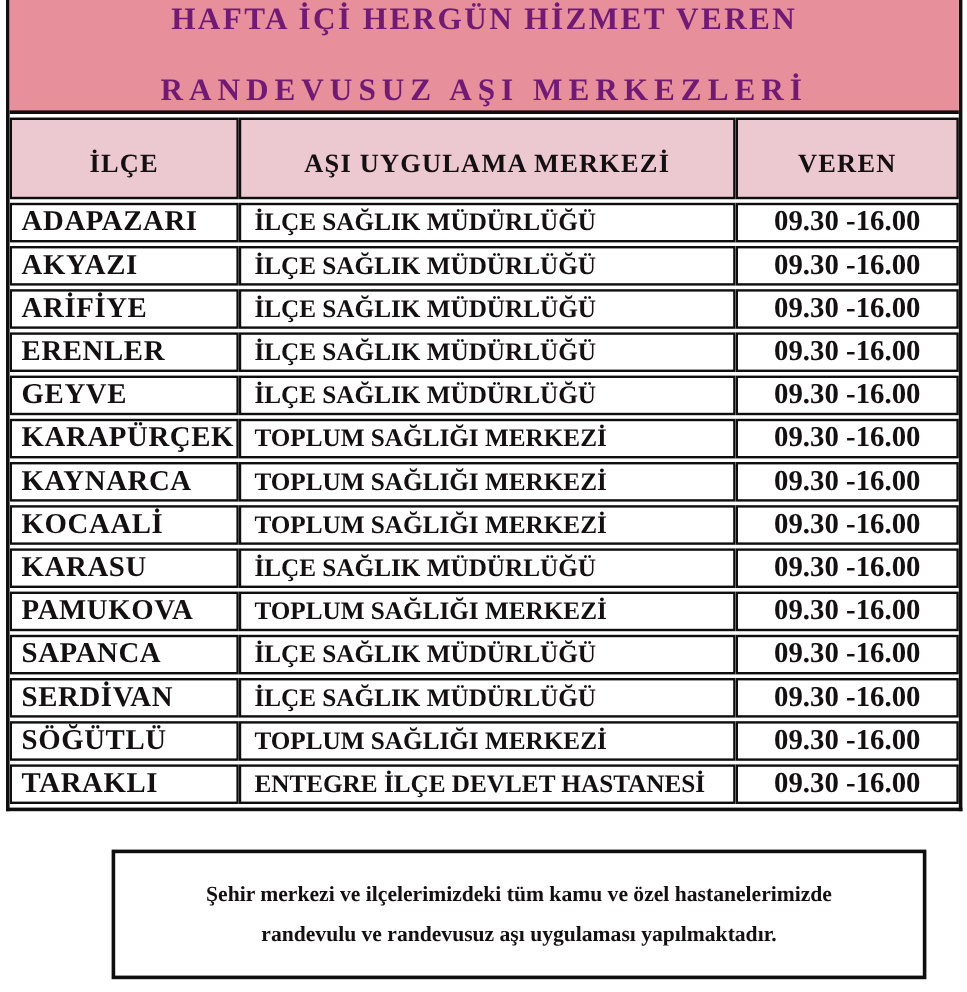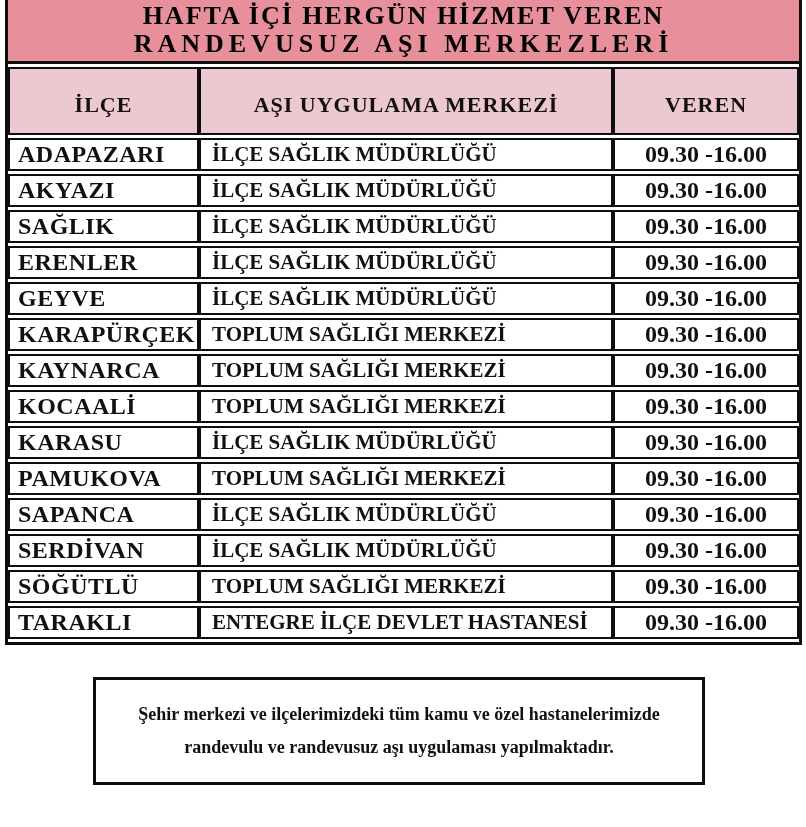--- a/index.html
+++ b/index.html
@@ -26,25 +26,25 @@
     margin-right: 4px;
     border: 3px solid var(--border);
     border-top: none;
     background: #ffffff;
   }
   .title-band {
     background: var(--title-bg);
     border-bottom: 3px solid var(--border);
     text-align: center;
     padding: 2px 0 3px 0;
-    color: #000000;
+    color: #701a75;
   }
   .title-line { font-weight: bold; font-size: 26px; line-height: 28px; }
   .title-line.l1 { letter-spacing: 2px; }
-  .title-line.l2 { letter-spacing: 5px; }
+  .title-line.l2 { letter-spacing: 5px; margin-top: 31px; }
 
   table.centers {
     width: 100%;
     border-collapse: separate;
     border-spacing: 0 3px;
     margin: 0;
   }
   th, td {
     border: 2px solid var(--border);
     font-weight: bold;
@@ -69,21 +69,21 @@
   td.ilce  { text-align: left; padding-left: 8px; letter-spacing: 0.5px; }
   td.merkez{ text-align: left; padding-left: 11px; font-size: 21px; }
   td.saat  { text-align: center; }
 
   col.c-ilce  { width: 23.8%; }
   col.c-merkez{ width: 52.6%; }
   col.c-saat  { width: 23.6%; }
 
   .footer-note {
     margin: 32px 0 0 93px;
-    width: 612px;
+    width: 679px;
     border: 3px solid var(--border);
     background: #ffffff;
     text-align: center;
     padding: 18px 10px;
     color: #141011;
   }
   .footer-line {
     font-weight: bold;
     font-size: 18px;
     line-height: 33px;
@@ -119,21 +119,21 @@
       <td class="ilce">ADAPAZARI</td>
       <td class="merkez">İLÇE SAĞLIK MÜDÜRLÜĞÜ</td>
       <td class="saat">09.30 -16.00</td>
     </tr>
           <tr>
       <td class="ilce">AKYAZI</td>
       <td class="merkez">İLÇE SAĞLIK MÜDÜRLÜĞÜ</td>
       <td class="saat">09.30 -16.00</td>
     </tr>
           <tr>
-      <td class="ilce">SAĞLIK</td>
+      <td class="ilce">ARİFİYE</td>
       <td class="merkez">İLÇE SAĞLIK MÜDÜRLÜĞÜ</td>
       <td class="saat">09.30 -16.00</td>
     </tr>
           <tr>
       <td class="ilce">ERENLER</td>
       <td class="merkez">İLÇE SAĞLIK MÜDÜRLÜĞÜ</td>
       <td class="saat">09.30 -16.00</td>
     </tr>
           <tr>
       <td class="ilce">GEYVE</td>

